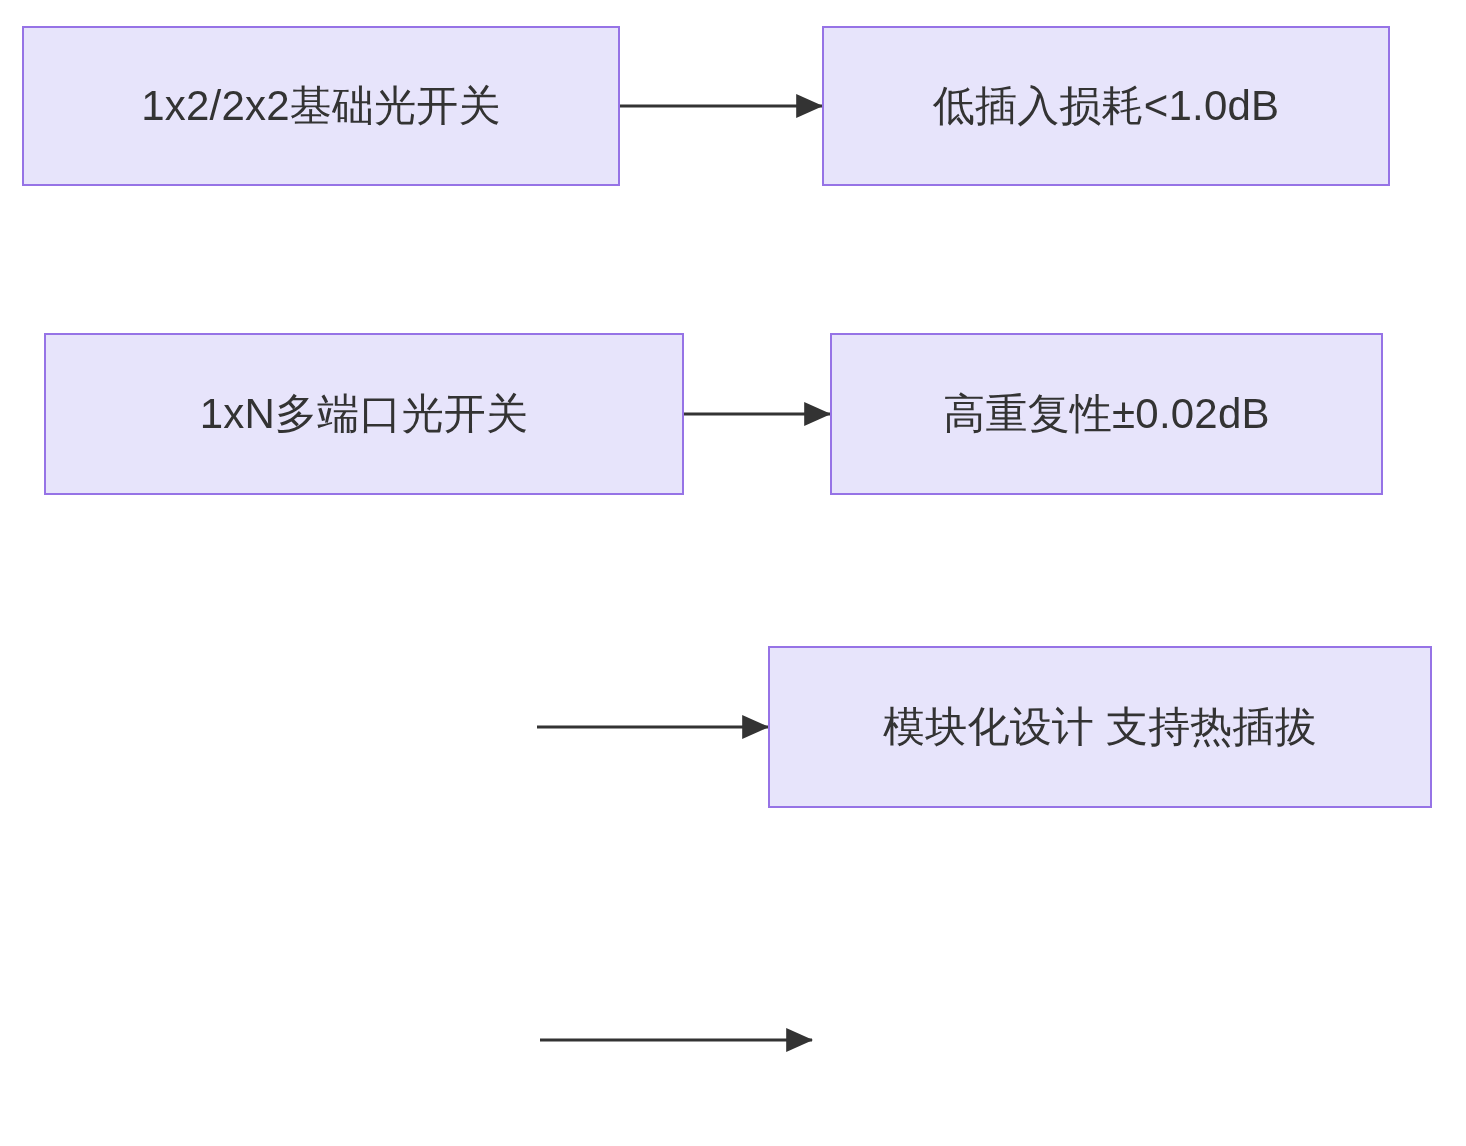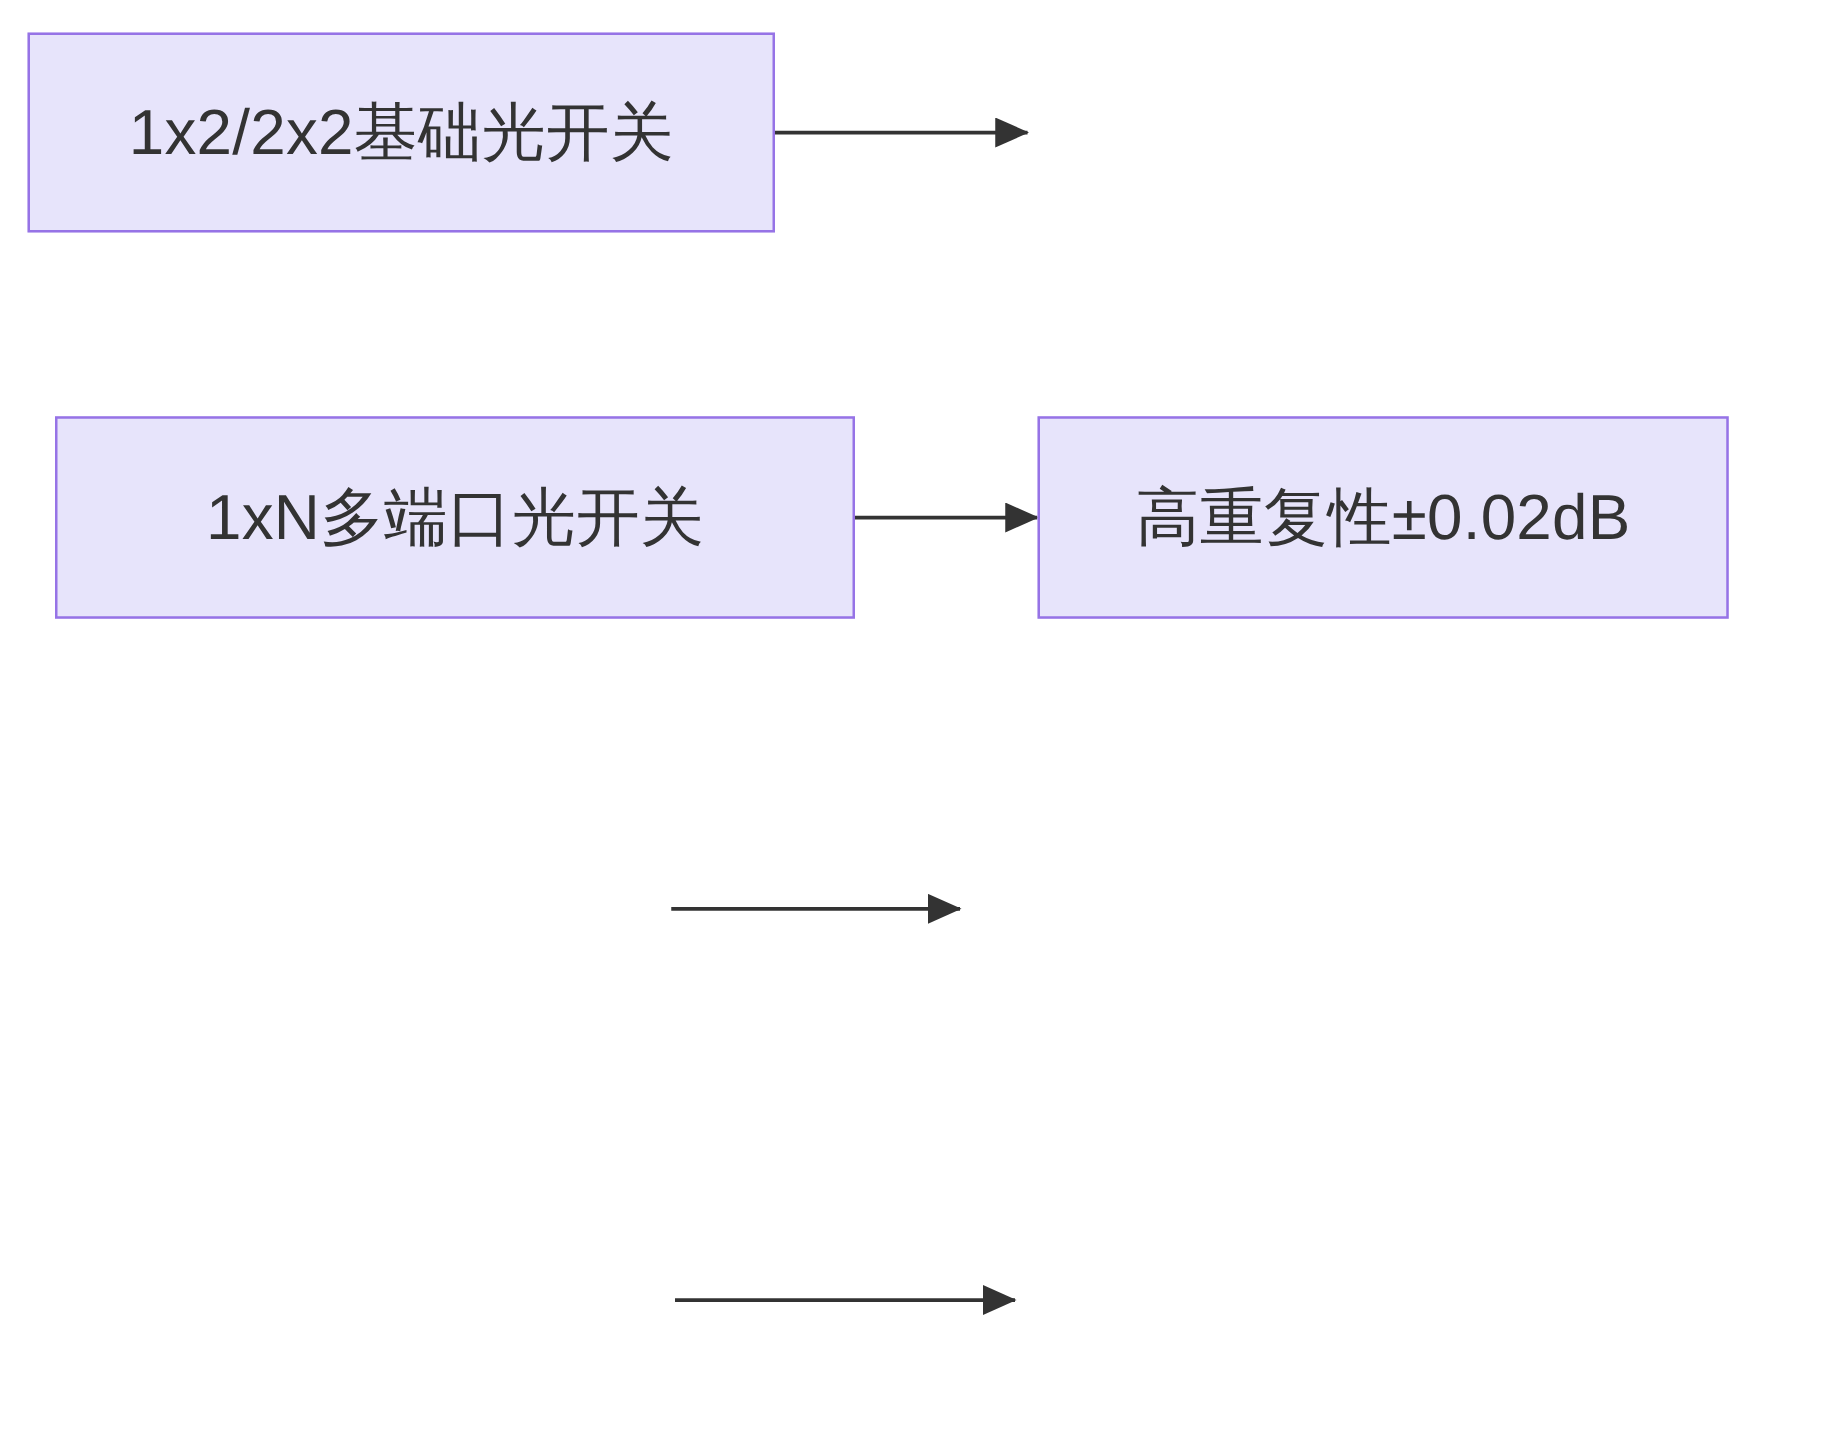--- a/index.html
+++ b/index.html
@@ -24,21 +24,21 @@
     box-sizing: border-box;
     background: #e7e4fb;
     border: 2px solid #9673e6;
     display: flex;
     align-items: center;
     justify-content: center;
     overflow: visible;
   }
   .node-label {
     color: #333333;
-    font-size: 51px;
+    font-size: 42px;
     line-height: 1.12;
     font-weight: 400;
     letter-spacing: 0.2px;
     white-space: nowrap;
     text-align: center;
   }
   .edge-layer {
     position: absolute;
     left: 0;
     top: 0;
@@ -63,26 +63,32 @@
         <line x1="596" y1="414" x2="830" y2="414" stroke="#333333" stroke-width="3" marker-end="url(#arrowhead)"></line>
         <line x1="537" y1="727" x2="768" y2="727" stroke="#333333" stroke-width="3" marker-end="url(#arrowhead)"></line>
         <line x1="540" y1="1040" x2="812" y2="1040" stroke="#333333" stroke-width="3" marker-end="url(#arrowhead)"></line>
       </g>
   </svg>
 
   <div class="node" style="left: 22px; top: 26px; width: 598px; height: 160px; background: rgb(231, 228, 251); border-color: rgb(150, 115, 230); border-width: 2px;">
     <span class="node-label" style="color: rgb(51, 51, 51);">1x2/2x2基础光开关</span>
   </div>
 
+  <div class="node" style="left: 822px; top: 26px; width: 568px; height: 160px; background: rgb(231, 228, 251); border-color: rgb(150, 115, 230); border-width: 2px;">
+    <span class="node-label" style="color: rgb(51, 51, 51);">低插入损耗&lt;1.0dB</span>
+  </div>
 
   <div class="node" style="left: 44px; top: 333px; width: 640px; height: 162px; background: rgb(231, 228, 251); border-color: rgb(150, 115, 230); border-width: 2px;">
     <span class="node-label" style="color: rgb(51, 51, 51);">1xN多端口光开关</span>
   </div>
 
   <div class="node" style="left: 830px; top: 333px; width: 553px; height: 162px; background: rgb(231, 228, 251); border-color: rgb(150, 115, 230); border-width: 2px;">
     <span class="node-label" style="color: rgb(51, 51, 51);">高重复性±0.02dB</span>
   </div>
 
 
+  <div class="node" style="left: 768px; top: 646px; width: 664px; height: 162px; background: rgb(231, 228, 251); border-color: rgb(150, 115, 230); border-width: 2px;">
+    <span class="node-label" style="color: rgb(51, 51, 51);">模块化设计 支持热插拔</span>
+  </div>
 
 
 
 </div>
 
 </body></html>

